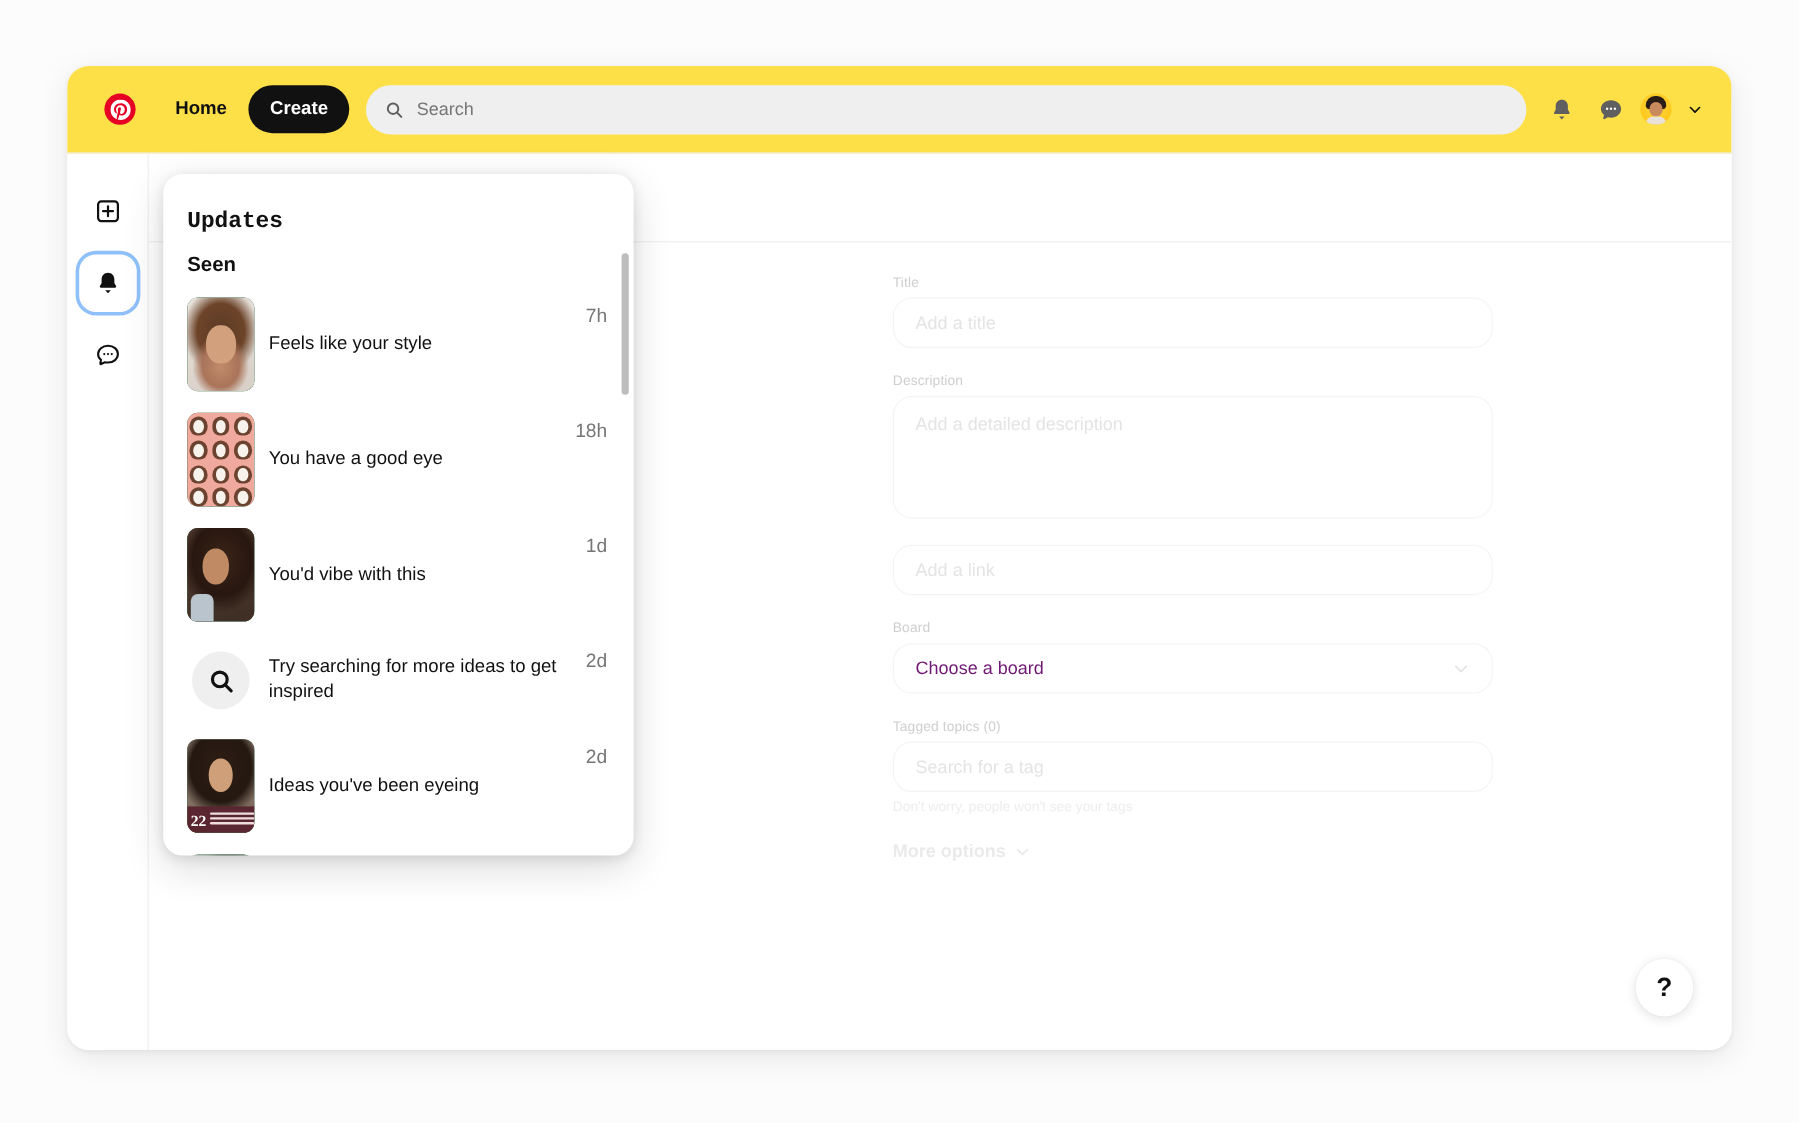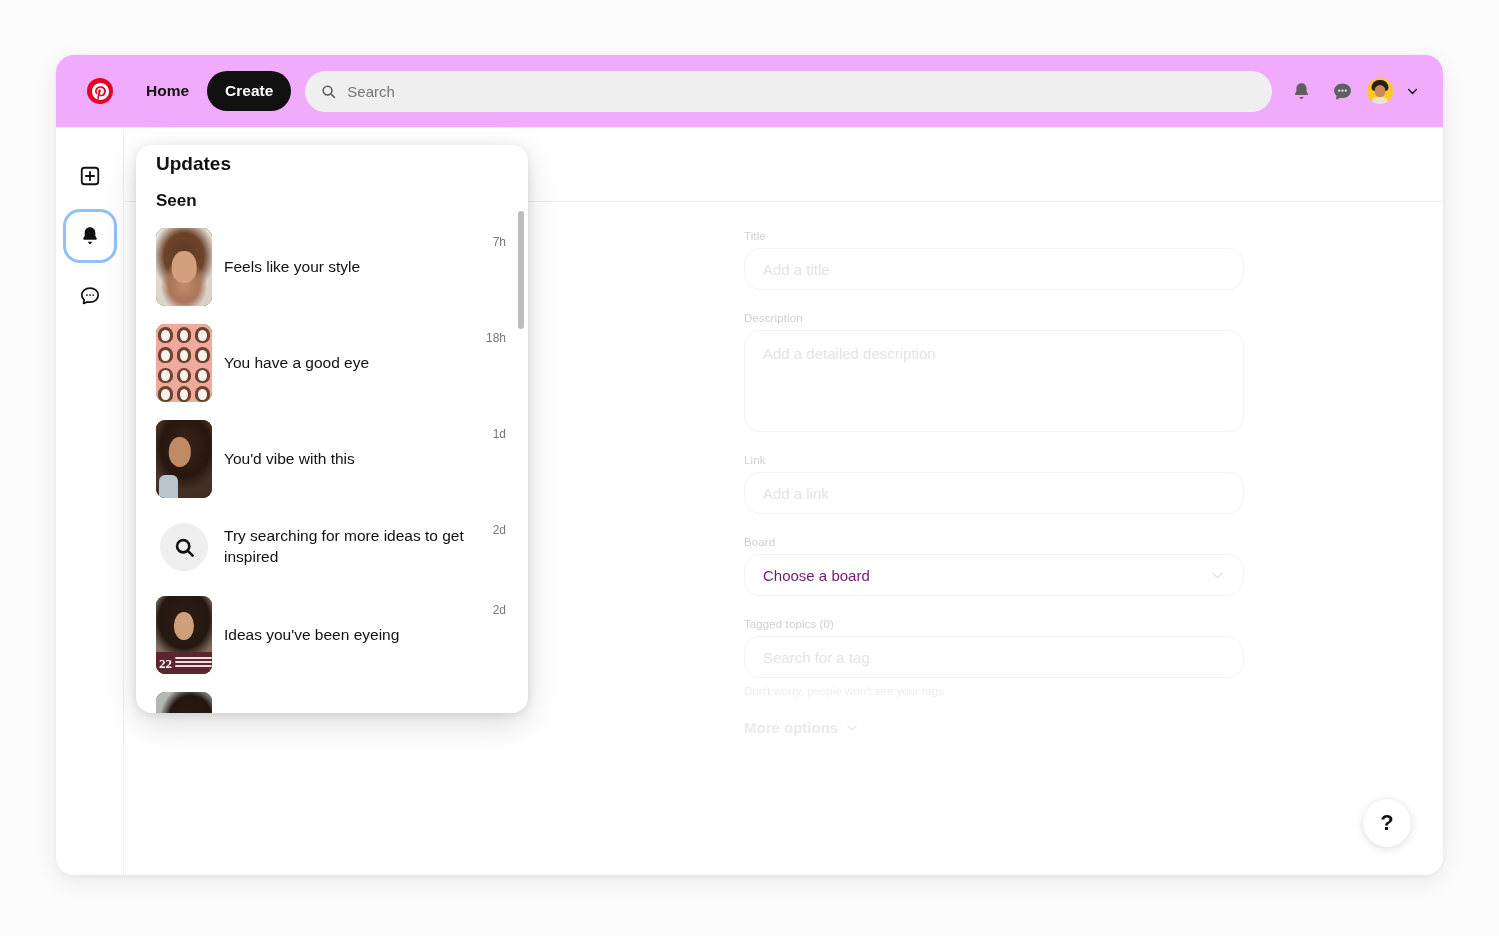--- a/index.html
+++ b/index.html
@@ -23,21 +23,21 @@
     background: #ffffff;
     border-radius: 18px;
     box-shadow: 0 6px 26px rgba(0,0,0,0.085), 0 1px 4px rgba(0,0,0,0.05);
     overflow: hidden;
   }
 
   
   .header {
     position: absolute; left: 0; top: 0;
     width: 100%; height: 73px;
-    background: #f0abfc;
+    background: #fde047;
     display: flex; align-items: center;
     padding: 0 18px 0 16px;
     border-bottom: 1px solid #f0f0f0;
     z-index: 30;
   }
   .pin-logo {
     width: 26px; height: 26px; border-radius: 50%;
     background: #e60023;
     display: flex; align-items: center; justify-content: center;
     margin-left: 15px; flex: 0 0 auto;
@@ -199,23 +199,24 @@
     left: 80px; top: 90px;
     width: 392px; height: 568px;
     background: #fff;
     border-radius: 16px;
     box-shadow: 0 2px 10px rgba(0,0,0,0.10), 0 10px 34px rgba(0,0,0,0.14);
     z-index: 40;
     overflow: hidden;
     display: flex; flex-direction: column;
   }
   .updates-header {
-    padding: 8px 0 14px 20px;
+    padding: 28px 0 14px 20px;
     font-size: 19px; font-weight: bold; color: #111;
     flex: 0 0 auto;
+    font-family: Liberation Mono, monospace;
   }
   .updates-scroll {
     flex: 1 1 auto; overflow: hidden; position: relative;
     padding: 0 0 0 0;
   }
   .seen-label {
     font-size: 17px; font-weight: bold; color: #111;
     padding: 2px 0 8px 20px;
   }
   .notif-item {
@@ -236,21 +237,21 @@
     margin-left: 4px; margin-right: 4px;
   }
   .notif-thumb.icon-thumb svg { width: 21px; height: 21px; }
   .notif-text {
     flex: 1 1 auto; margin-left: 12px;
     font-size: 15.5px; color: #111; line-height: 1.35;
     padding-right: 8px;
   }
   .notif-time {
     position: absolute; right: 22px; top: 16px;
-    font-size: 12px; color: #767676; flex: 0 0 auto;
+    font-size: 16px; color: #767676; flex: 0 0 auto;
   }
   .panel-scrollbar {
     position: absolute; right: 4px; top: 66px;
     width: 6px; height: 472px;
     background: transparent; border-radius: 3px;
     z-index: 5;
   }
   .panel-scrollbar .thumb {
     position: absolute; top: 0; left: 0;
     width: 6px; height: 118px;
@@ -403,21 +404,20 @@
           <div class="field-label">Title</div>
           <div class="field-input">Add a title</div>
         </div>
 
         <div class="field">
           <div class="field-label">Description</div>
           <div class="field-textarea">Add a detailed description</div>
         </div>
 
         <div class="field">
-          <div class="field-label">Link</div>
           <div class="field-input">Add a link</div>
         </div>
 
         <div class="field">
           <div class="field-label">Board</div>
           <div class="field-select">
             <span>Choose a board</span>
             <svg viewBox="0 0 24 24" fill="none" stroke="#e4e4e4" stroke-width="2.4" stroke-linecap="round" stroke-linejoin="round">
               <polyline points="5,8.5 12,15.5 19,8.5"></polyline>
             </svg>

